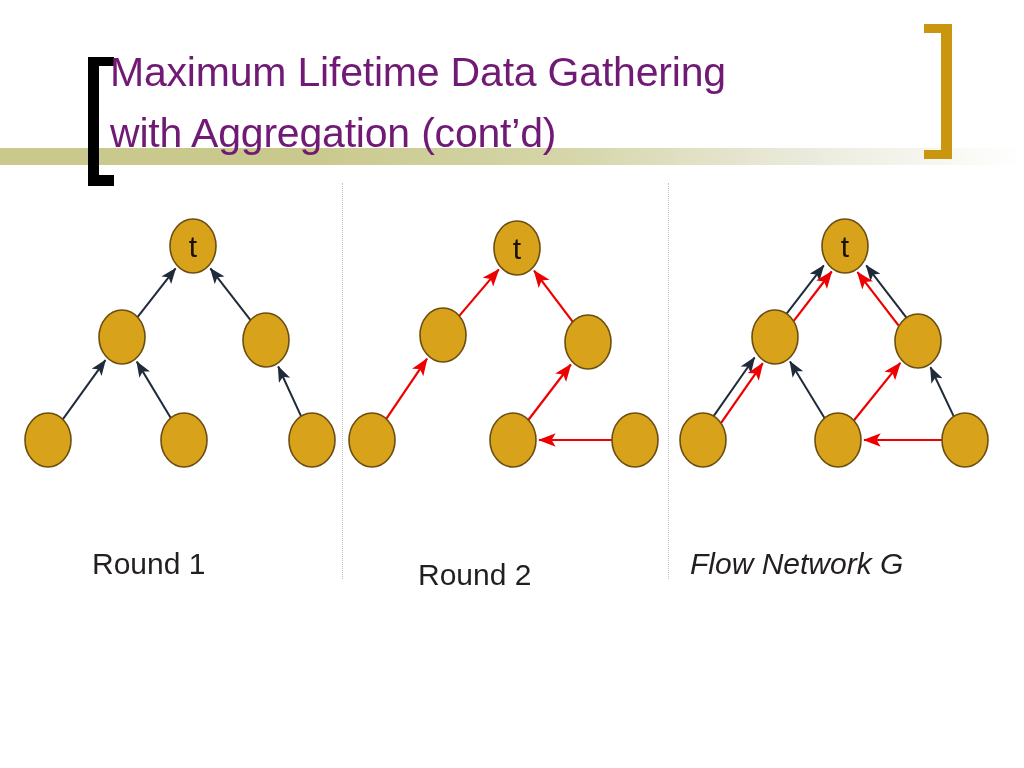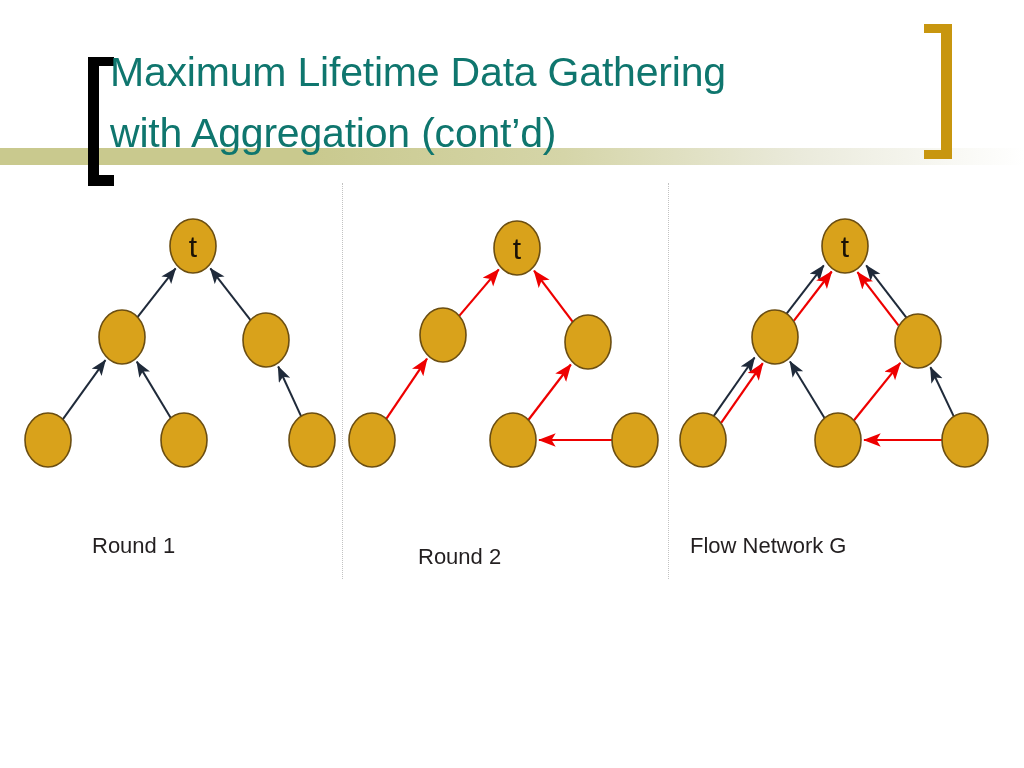--- a/index.html
+++ b/index.html
@@ -48,47 +48,47 @@
     border-bottom: 9px solid #c8960f;
     box-sizing: border-box;
   }
   #slide-title {
     position: absolute;
     left: 110px;
     top: 42px;
     width: 810px;
     font-size: 41px;
     line-height: 1.48;
-    color: #0f766e;
+    color: #701a75;
     letter-spacing: -0.2px;
     font-weight: normal;
     white-space: pre-line;
   }
 
   
   .panel-sep {
     position: absolute;
     top: 183px;
     width: 0;
     height: 396px;
     border-left: 1px dotted #c2c2c2;
   }
   #sep-1 { left: 342px; }
   #sep-2 { left: 668px; }
 
   .panel-label {
     position: absolute;
-    top: 533px;
-    font-size: 22px;
+    top: 547px;
+    font-size: 30px;
     color: #231f20;
     white-space: nowrap;
   }
   #label-round1 { left: 92px; }
   #label-round2 { left: 418px; margin-top: 11px; }
-  #label-flow   { left: 690px; }
+  #label-flow   { left: 690px; font-style: italic; }
 
   #diagram-layer {
     position: absolute;
     left: 0;
     top: 0;
     width: 1024px;
     height: 768px;
   }
   .node-label {
     font-family: "Liberation Sans", sans-serif;

